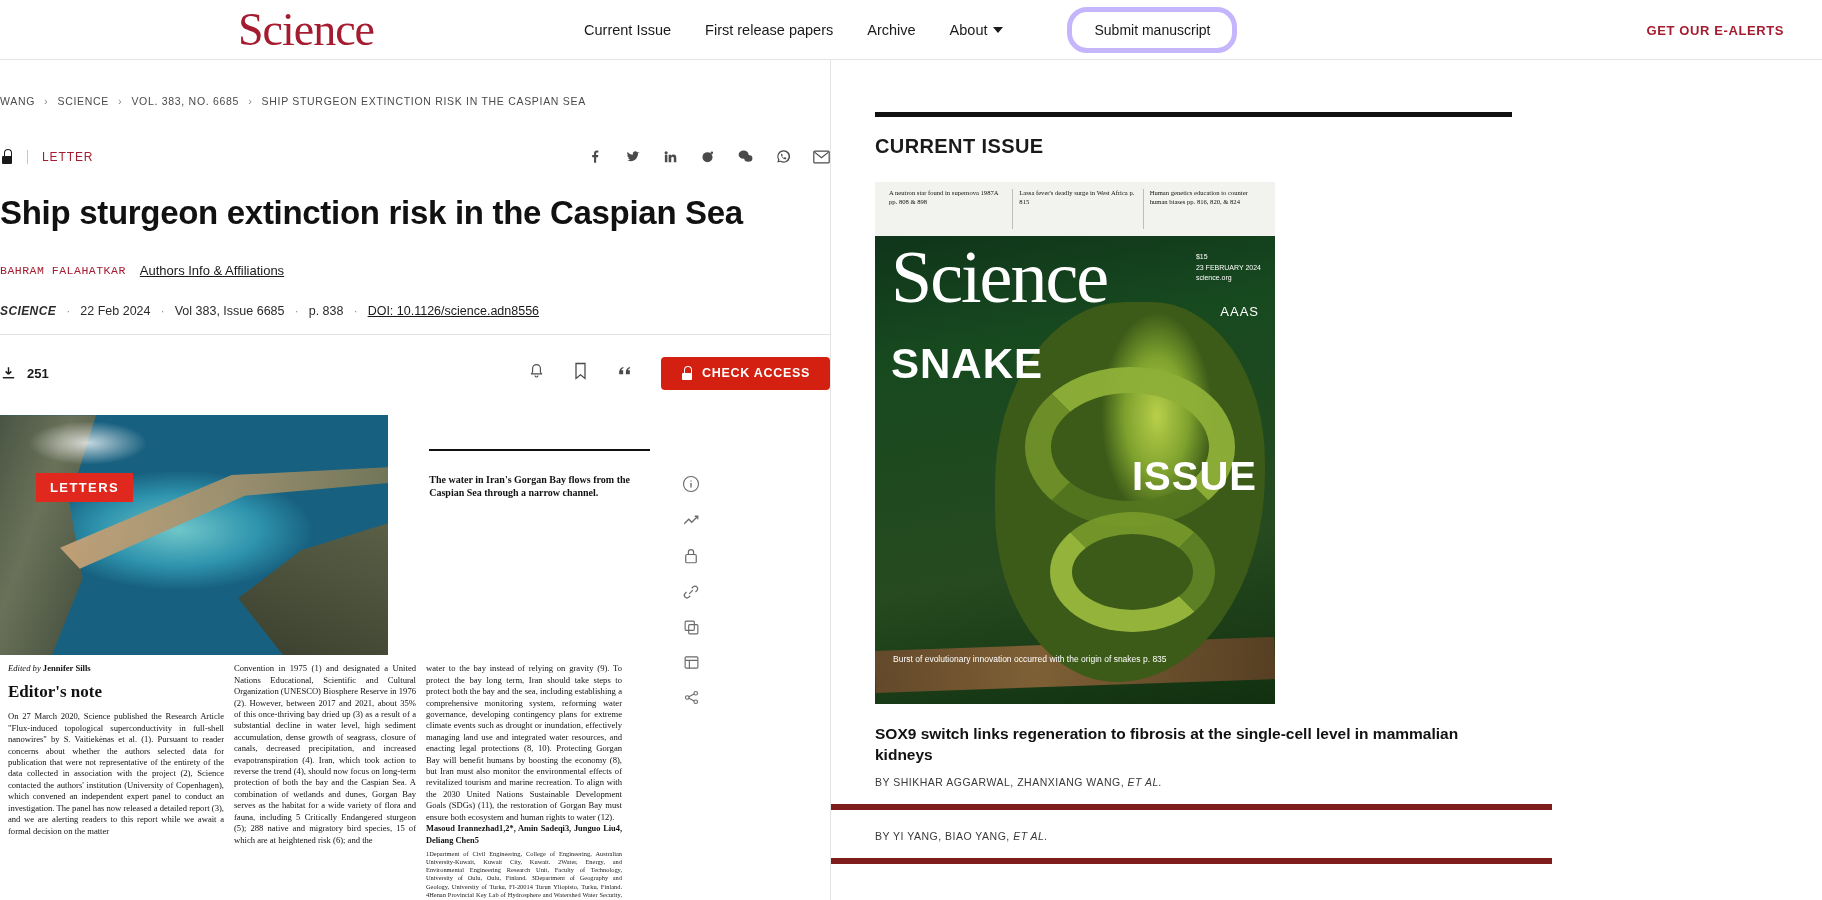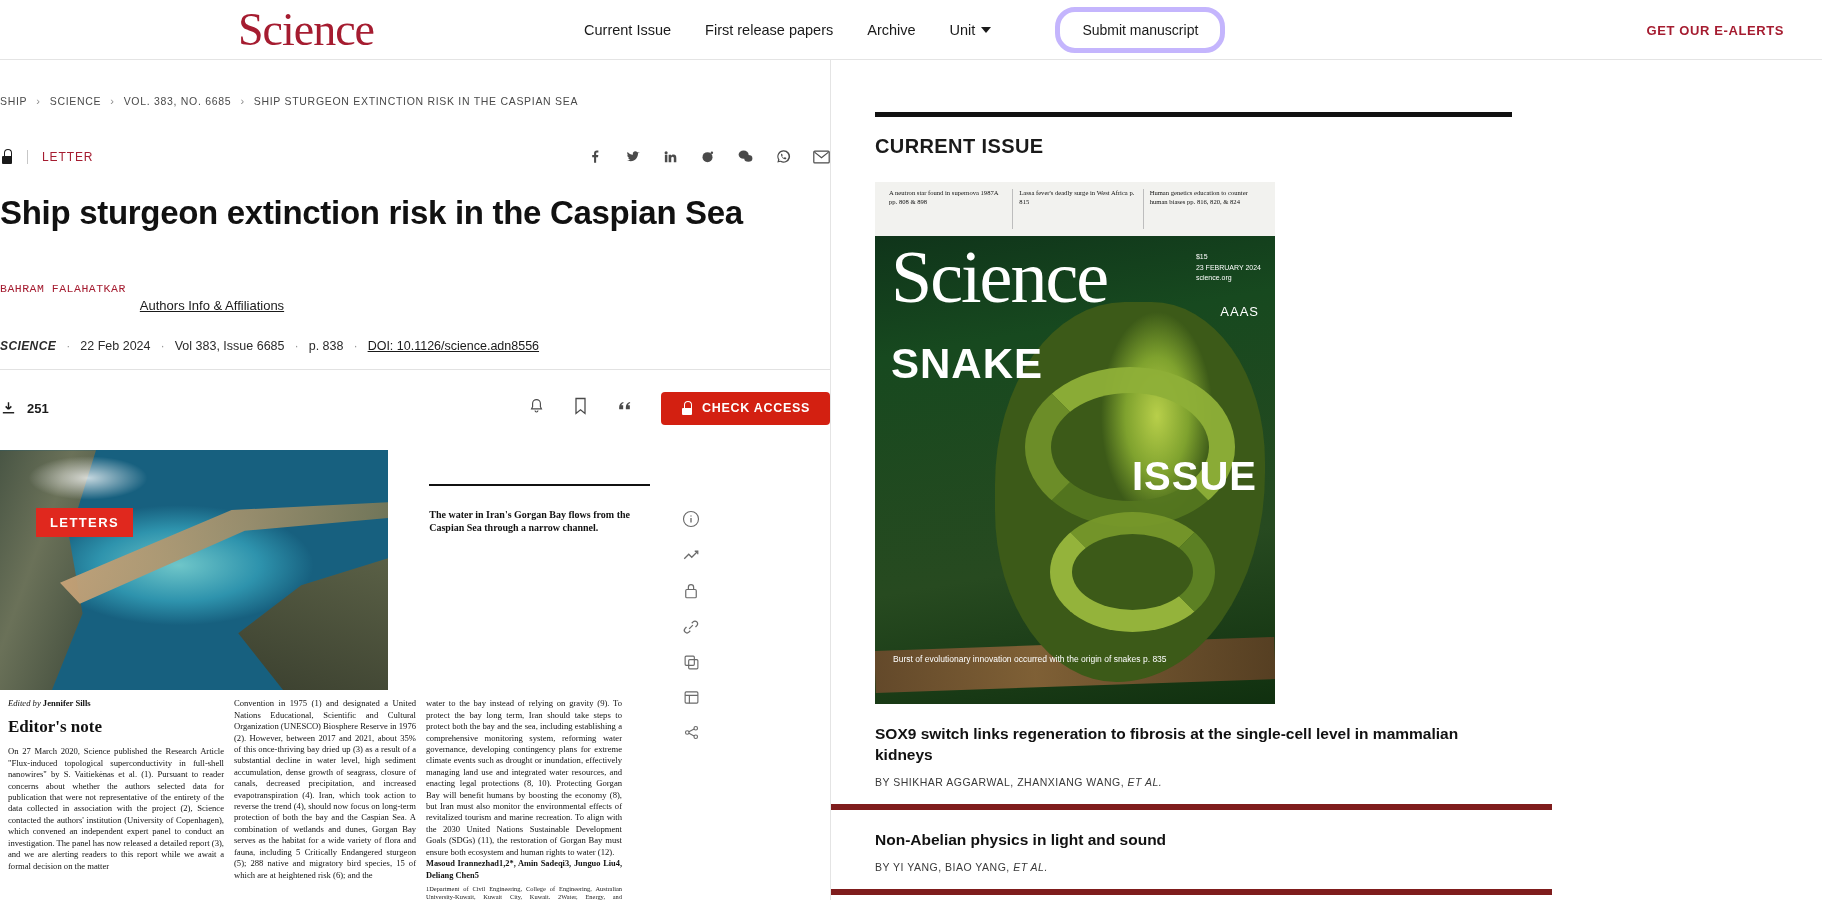--- a/index.html
+++ b/index.html
@@ -190,21 +190,20 @@
     display: flex;
     align-items: center;
     gap: 14px;
   }
   .author-name { color: #a51c30; font-family: Liberation Mono, monospace; }
   .affil-link {
     color: #1a1a1a;
     text-decoration: underline;
     font-size: 13px;
     letter-spacing: 0;
-    margin-top: 35px;
   }
   .meta-row {
     margin-top: 26px;
     padding-bottom: 16px;
     border-bottom: 1px solid #e2e2e2;
     font-size: 12.5px;
     color: #2b2b2b;
     display: flex;
     align-items: center;
     gap: 10px;
@@ -519,35 +518,35 @@
 
 <div class="site-header">
   <div class="logo-wrap">
     <span class="logo">Science</span>
   </div>
   <nav class="main-nav">
     <a href="#">Current Issue</a>
     <a href="#">First release papers</a>
     <a href="#">Archive</a>
     <span class="nav-about">
-      <a href="#">Unit</a>
+      <a href="#">About</a>
       <span class="chev-down"></span>
     </span>
     <button class="submit-btn">Submit manuscript</button>
   </nav>
   <a href="#" class="alerts">GET OUR E-ALERTS</a>
 </div>
 
 <div class="page">
 
 
   <div class="article-col">
 
     <div class="breadcrumb">
-      <a href="#">SHIP</a>
+      <a href="#">WANG</a>
       <span class="crumb-sep">›</span>
       <a href="#">SCIENCE</a>
       <span class="crumb-sep">›</span>
       <a href="#">VOL. 383, NO. 6685</a>
       <span class="crumb-sep">›</span>
       <span class="current">SHIP STURGEON EXTINCTION RISK IN THE CASPIAN SEA</span>
     </div>
 
     <div class="type-row">
       <span class="lock-icon"></span>
@@ -765,21 +764,20 @@
 
     <div class="ci-article">
       <div class="ci-art-title">SOX9 switch links regeneration to fibrosis at the single-cell level in mammalian kidneys</div>
       <div class="ci-art-byline">
         <span>BY SHIKHAR AGGARWAL, ZHANXIANG WANG,</span>
         <i>ET AL.</i>
       </div>
     </div>
 
     <div class="ci-article">
-      <div class="ci-art-title">Non-Abelian physics in light and sound</div>
       <div class="ci-art-byline">
         <span>BY YI YANG, BIAO YANG,</span>
         <i>ET AL.</i>
       </div>
     </div>
 
     <div class="ci-article" style="border-bottom:none;">
       
     </div>
   </div>

